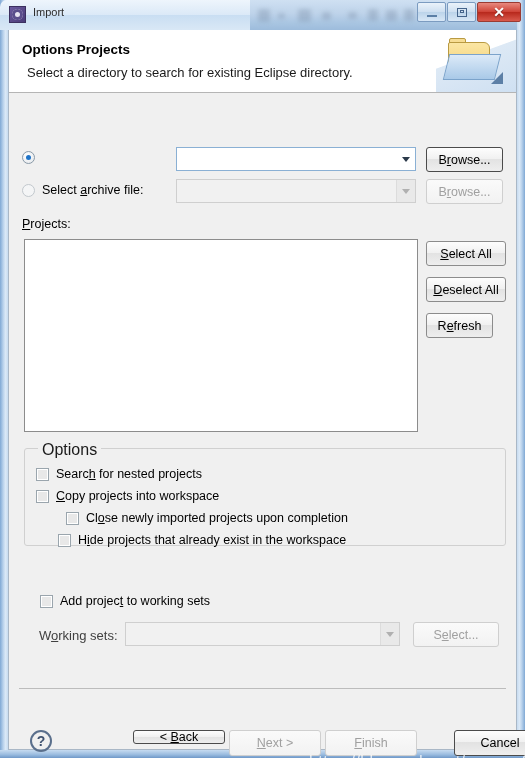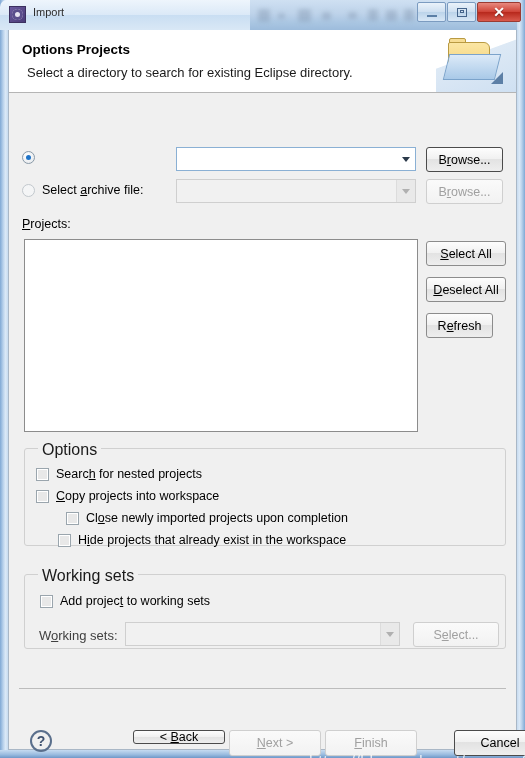--- a/index.html
+++ b/index.html
@@ -339,23 +339,20 @@
       </div>
       <div class="row" style="left:27px; top:418px;margin-left:30px;">
         <span class="cbx"></span>
         <span class="lbl">Cl<span class="u">o</span>se newly imported projects upon completion</span>
       </div>
       <div class="row" style="left:27px; top:440px;padding-left:22px;">
         <span class="cbx"></span>
         <span class="lbl">H<span class="u">i</span>de projects that already exist in the workspace</span>
       </div>
 
-      <div class="group" style="left:15px; top:481px; width:482px; height:75px;">
-        <span class="group-title">Working sets</span>
-      </div>
       <div class="row" style="left:31px; top:501px;">
         <span class="cbx"></span>
         <span class="lbl">Add projec<span class="u">t</span> to working sets</span>
       </div>
       <div style="position:absolute; left:30px; top:535px; font-size:13px; color:#404040;">W<span class="u">o</span>rking sets:</div>
       <div class="combo disabled" style="left:116px; top:529px; width:275px;">
         <span class="combo-arrow">
             <span class="caret"></span>
           </span>
       </div>

